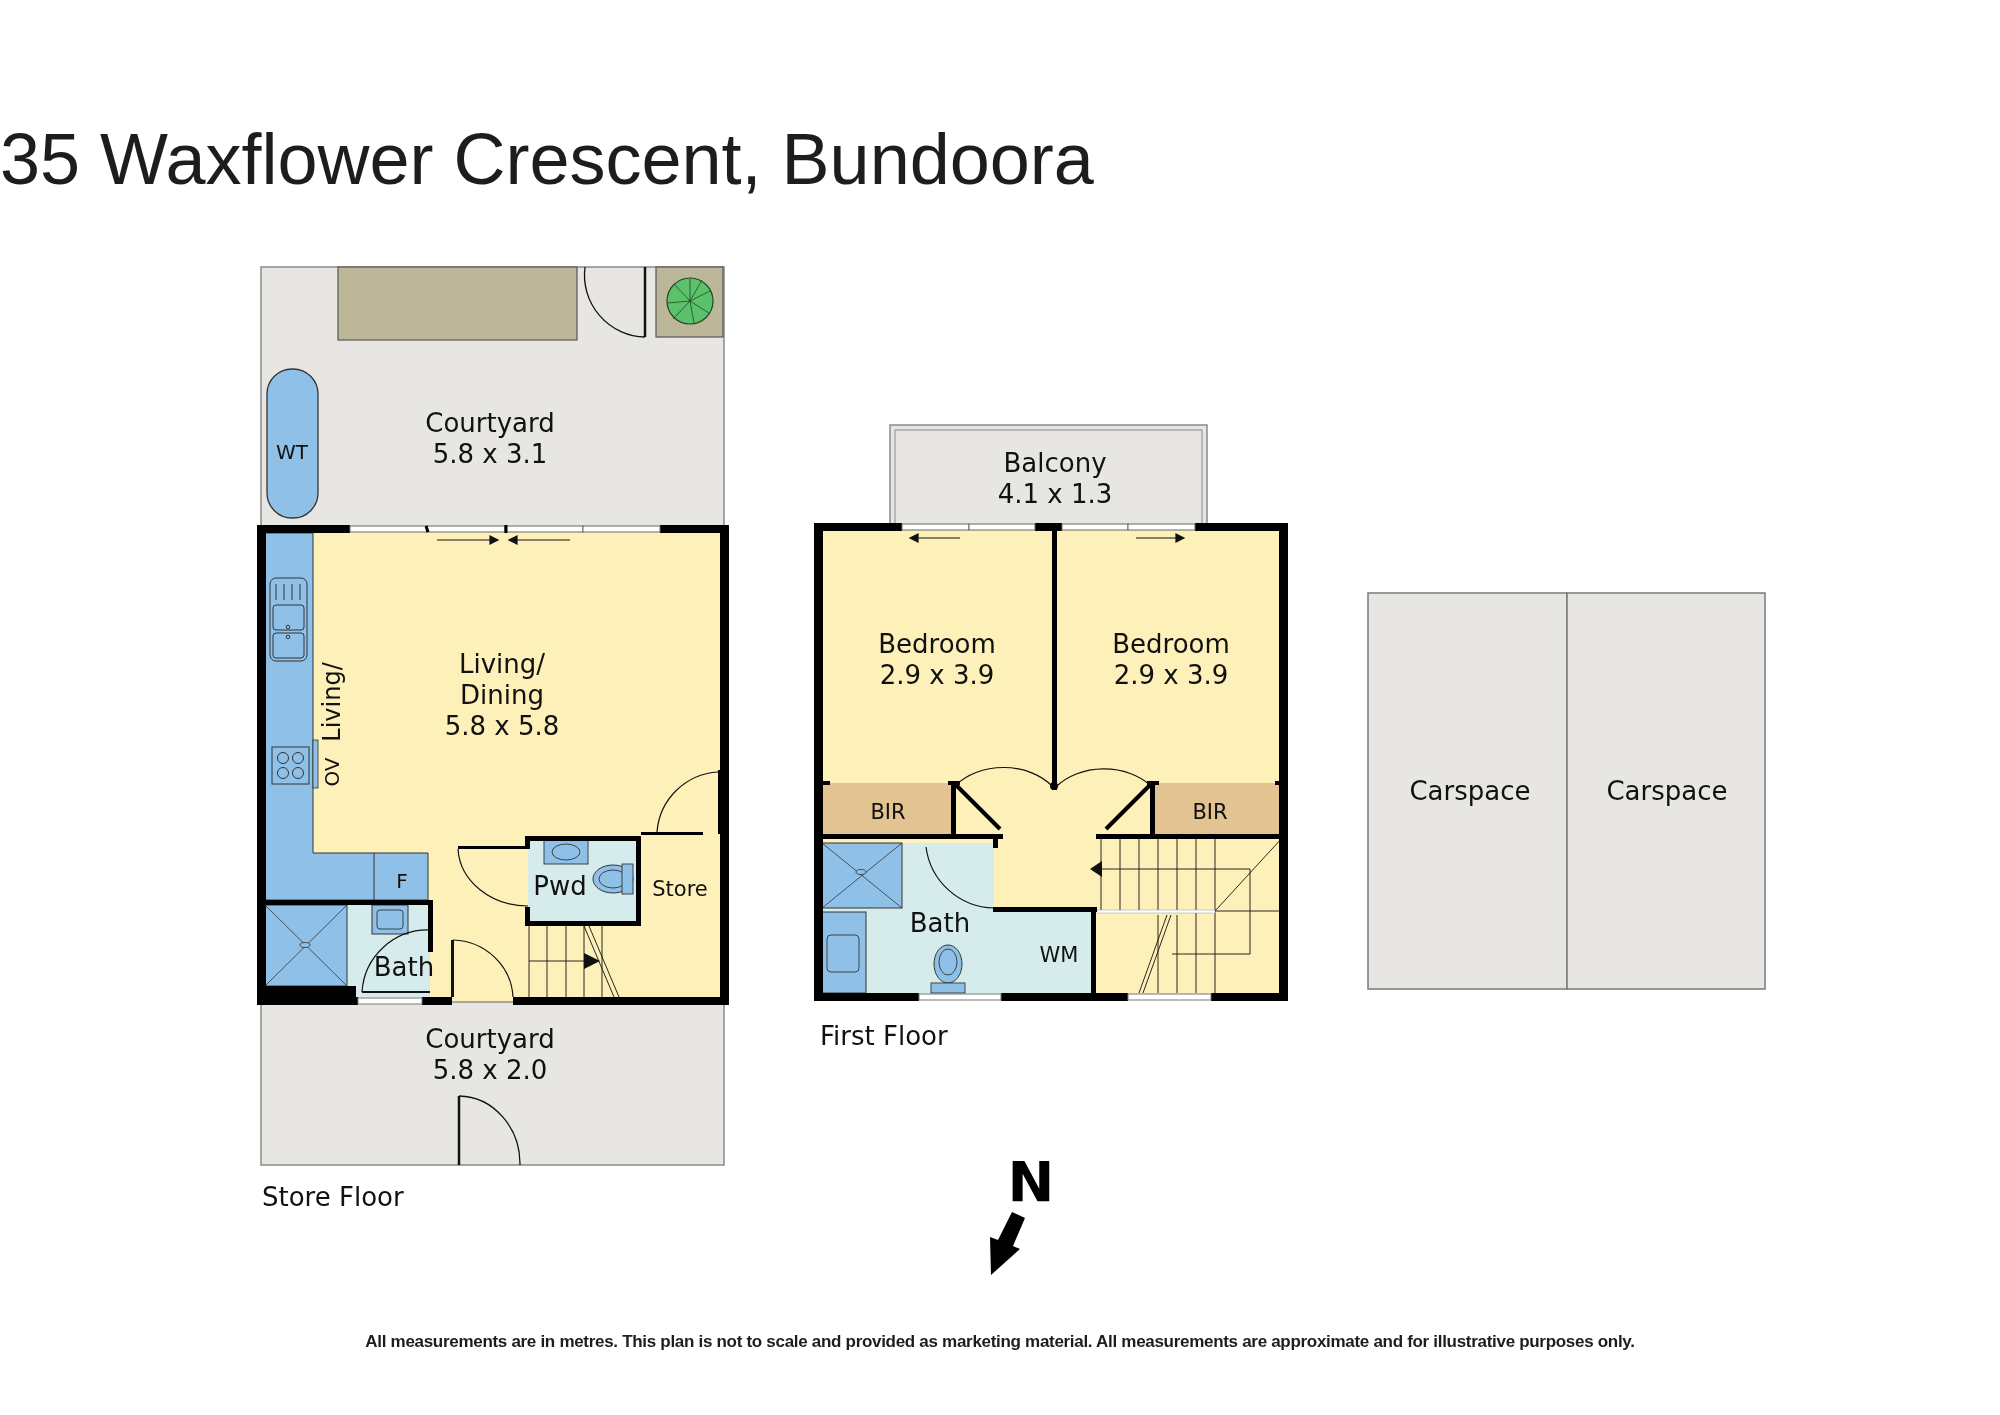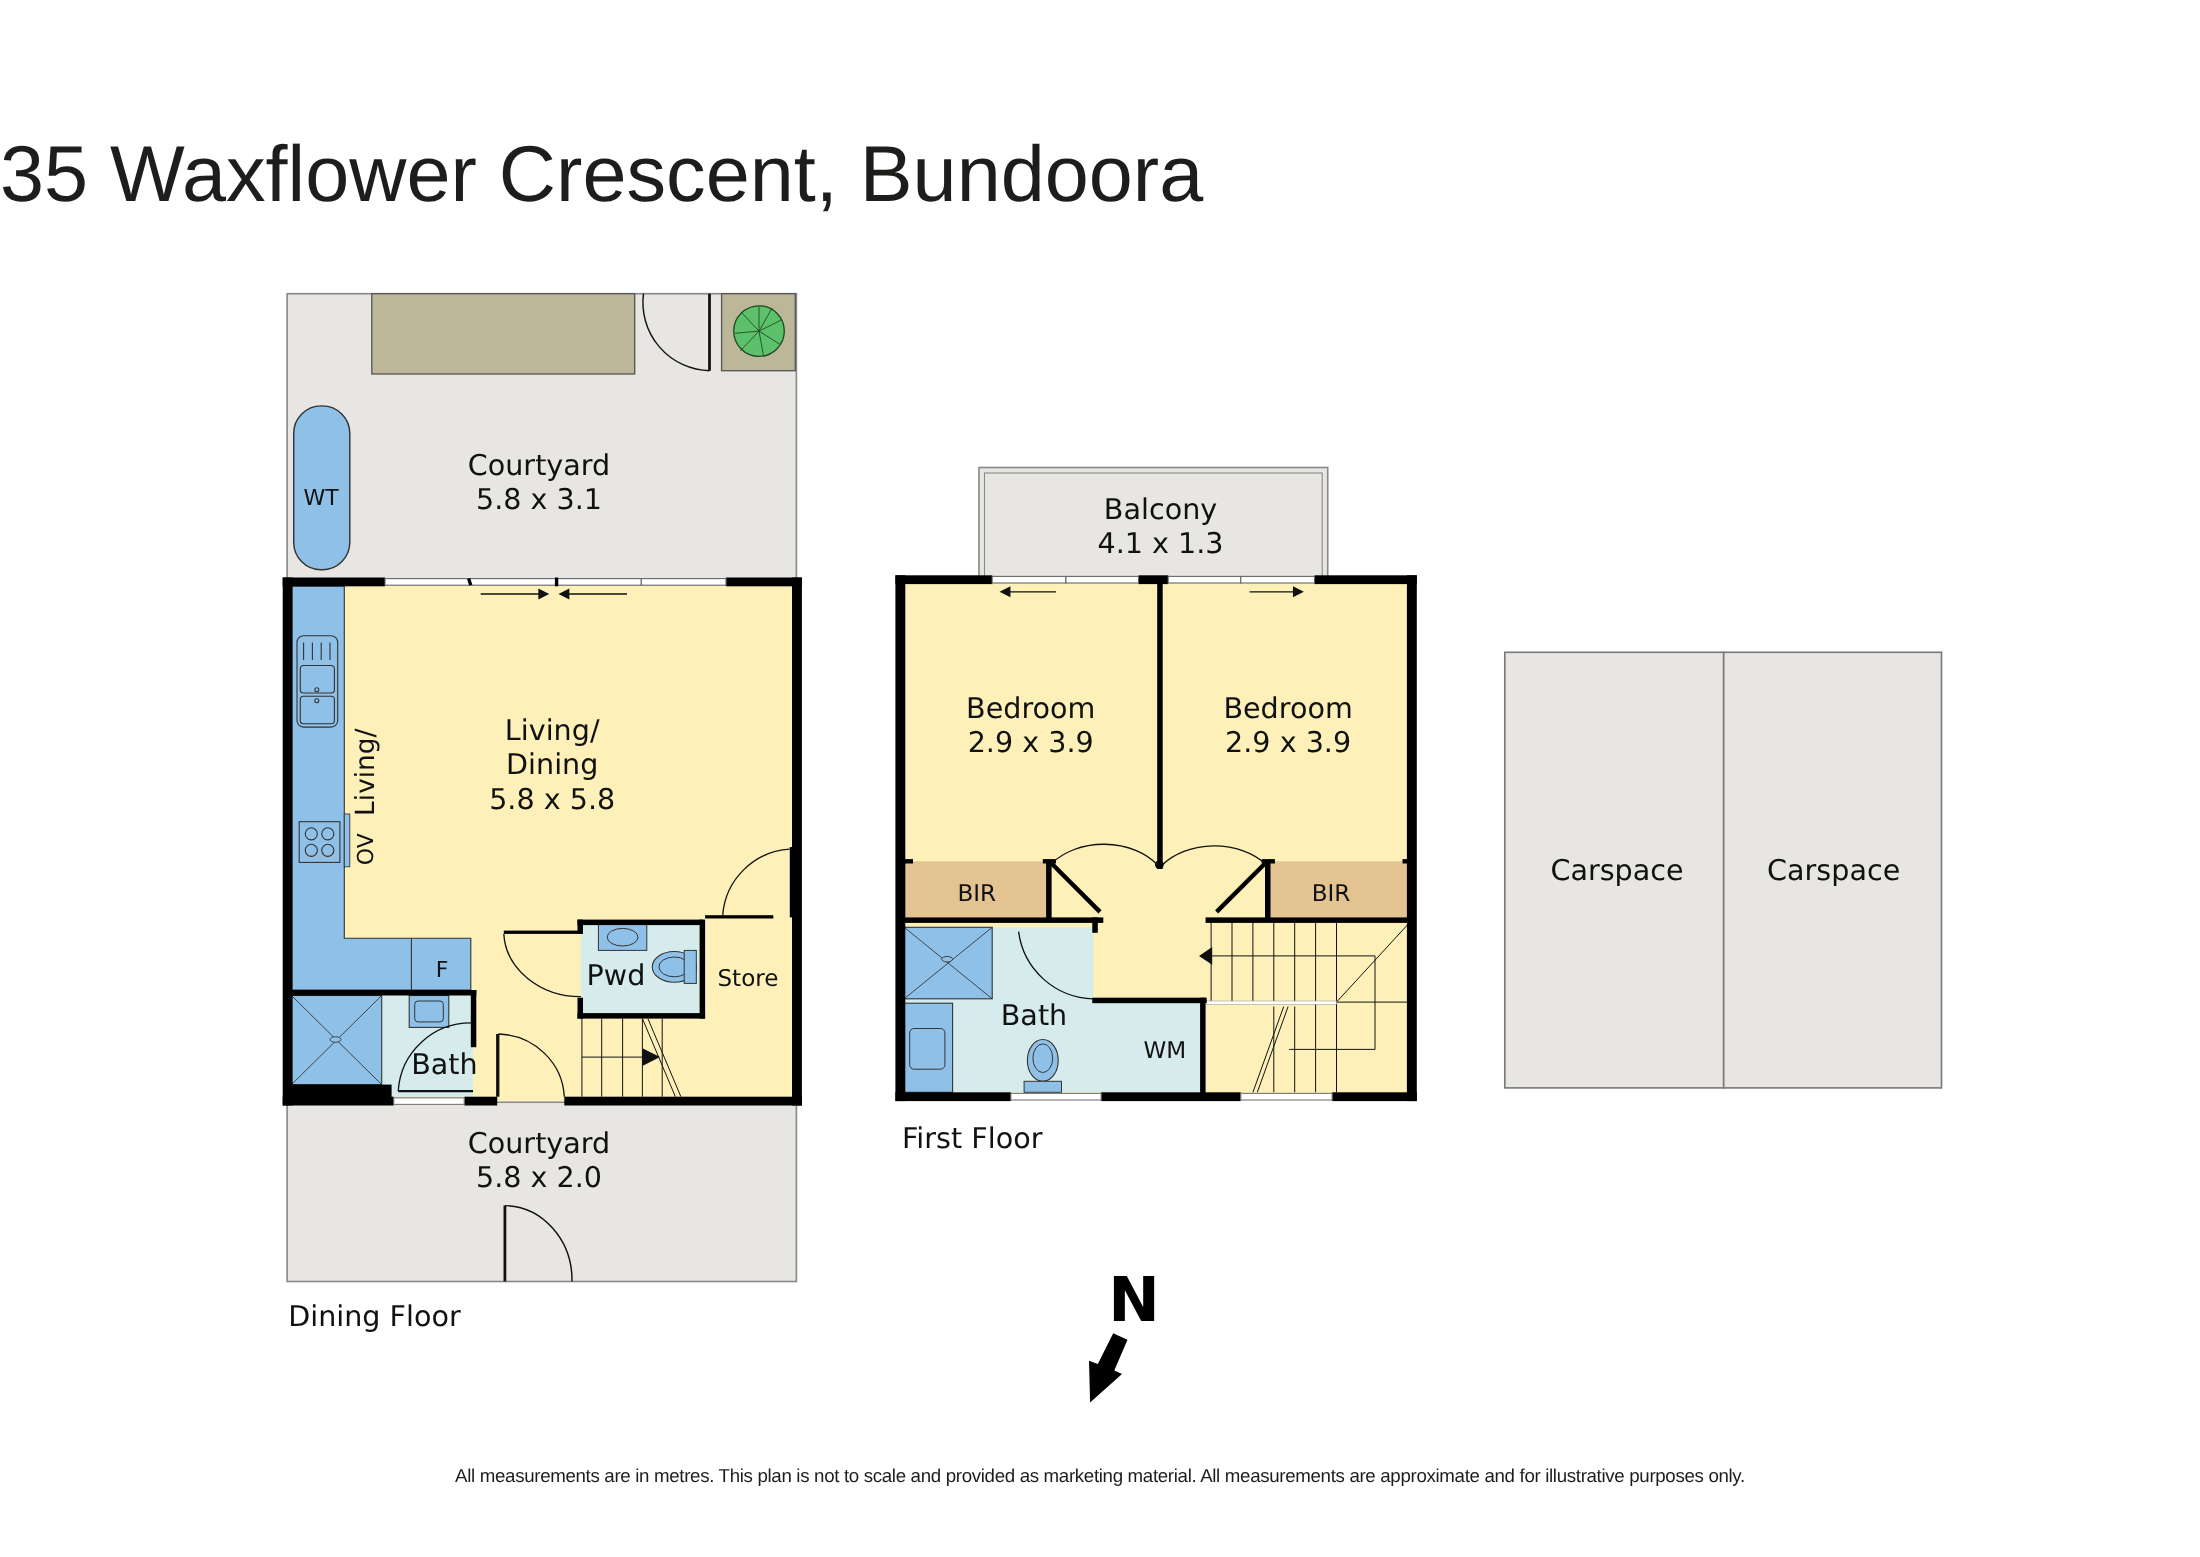--- a/index.html
+++ b/index.html
@@ -5,21 +5,21 @@
   html, body { margin: 0; padding: 0; background: #ffffff; }
   body { width: 2000px; height: 1415px; position: relative; overflow: hidden;
          font-family: "DejaVu Sans", sans-serif; }
   .title { position: absolute; left: 0; top: 78px; width: 2000px; text-align: left;
            font-family: "Liberation Sans", sans-serif; font-size: 72px; font-weight: 400;
            color: #1d1d1b; letter-spacing: 0px; margin-top: 40px; }
   svg.plan { position: absolute; left: 0; top: 0; width: 2000px; height: 1415px; }
   .lbl { font-family: "DejaVu Sans", sans-serif; fill: #111111; }
   .disclaimer { position: absolute; left: 0; top: 1331px; width: 2000px; text-align: center;
                 font-family: "Liberation Sans", sans-serif; font-size: 17px; line-height: 22px;
-                color: #1d1d1b; letter-spacing: -0.3px; }
+                color: #1d1d1b; letter-spacing: -0.3px; font-weight: bold; }
   .floor-label { position: absolute; font-family: "DejaVu Sans", sans-serif; font-size: 26px; color: #111; margin-top: 10px; }
 </style>
 </head>
 <body>
 
 <div class="title">35 Waxflower Crescent, Bundoora</div>
 
 <svg class="plan" viewBox="0 0 2000 1415" xmlns="http://www.w3.org/2000/svg">
 
   <g>
@@ -283,18 +283,18 @@
     <text class="lbl" x="1470" y="800" font-size="26" text-anchor="middle">Carspace</text>
     <text class="lbl" x="1667" y="800" font-size="26" text-anchor="middle">Carspace</text>
   </g>
 
   <g>
     <text x="1031" y="1201" font-family="DejaVu Sans, sans-serif" font-weight="bold" font-size="56" text-anchor="middle" fill="#000">N</text>
     <polygon points="1012,1212 1025,1218 1013,1246 1020,1249 991,1275 990,1237 998,1240" fill="#000"></polygon>
   </g>
 </svg>
 
-<div class="floor-label" style="left:262px; top:1172px;">Dining Floor</div>
+<div class="floor-label" style="left:262px; top:1172px;">Store Floor</div>
 <div class="floor-label" style="left:820px; top:1011px;">First Floor</div>
 
 <div class="disclaimer">
   <div>All measurements are in metres. This plan is not to scale and provided as marketing material. All measurements are approximate and for illustrative purposes only.</div>
 </div>
 
 </body></html>

